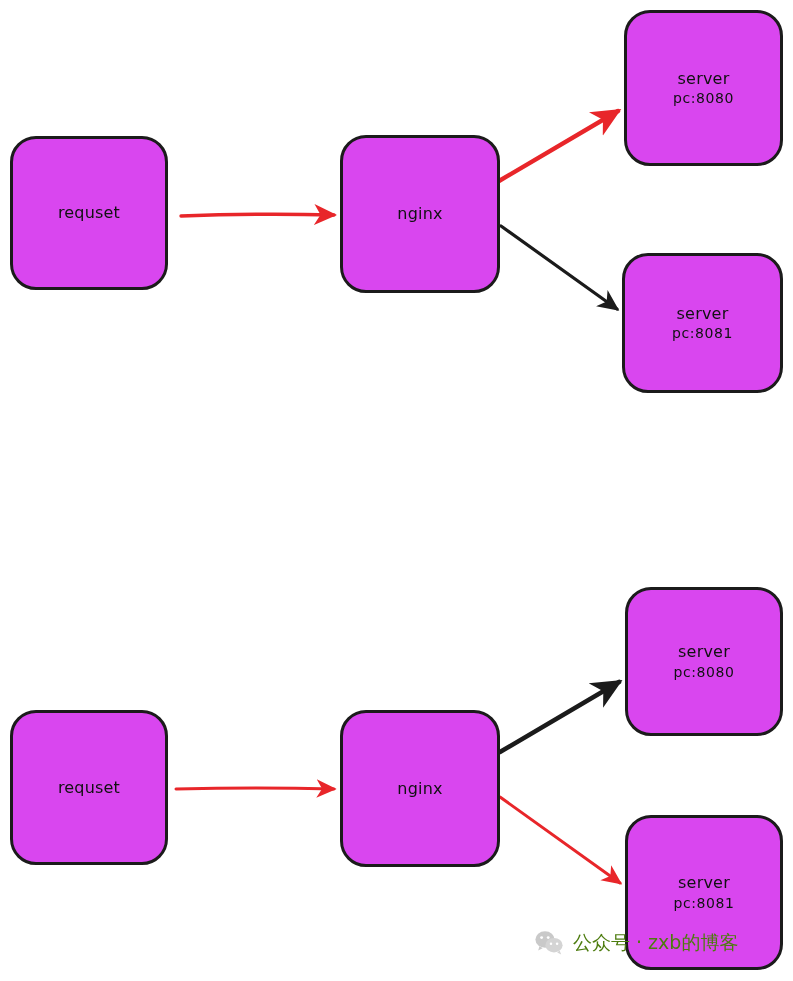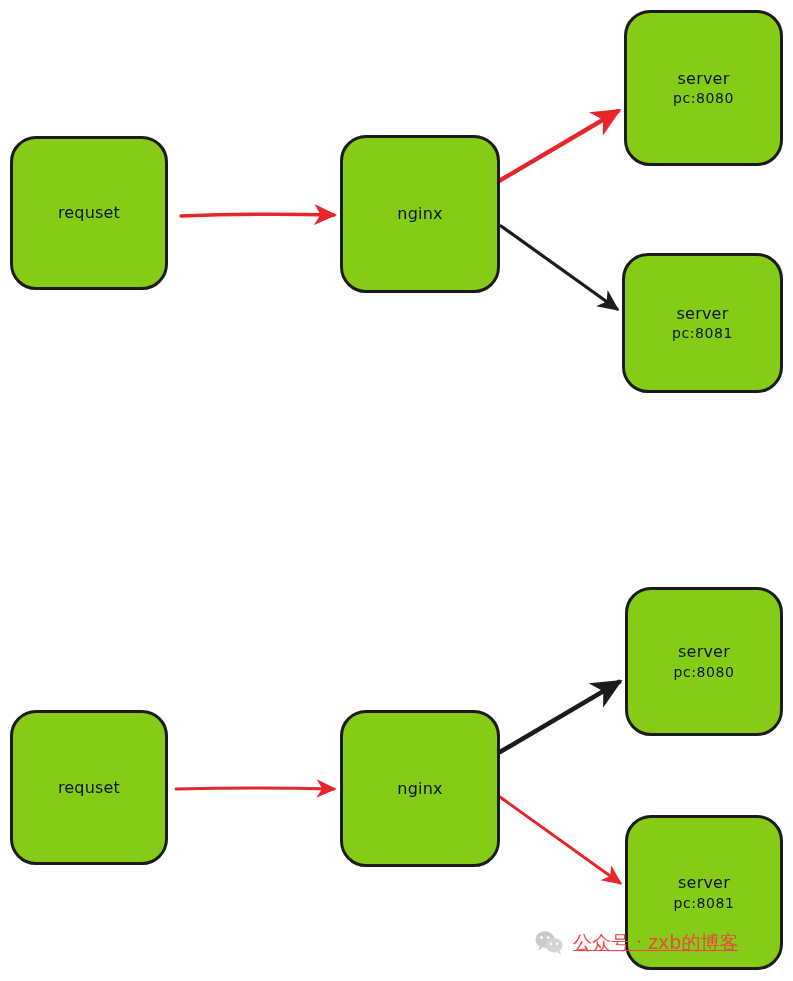--- a/index.html
+++ b/index.html
@@ -26,21 +26,21 @@
     height: 981px;
   }
   
   .node {
     position: absolute;
     box-sizing: border-box;
     display: flex;
     flex-direction: column;
     align-items: center;
     justify-content: center;
-    background: #84cc16;
+    background: #d946ef;
     border: 3px solid #1b1b1b;
     border-radius: 26px;
     color: #111111;
     text-align: center;
     line-height: 1.35;
     font-family: "DejaVu Sans", sans-serif;
     letter-spacing: 0.2px;
   }
   .node .line {
     display: block;
@@ -57,21 +57,21 @@
     display: flex;
     align-items: center;
     gap: 9px;
     color: #bdbdbd;
     font-size: 19px;
     font-family: "DejaVu Sans", sans-serif;
     user-select: none;
     pointer-events: none;
     white-space: nowrap;
   }
-  .watermark .wm-text { color: #ef4444; text-decoration: underline; }
+  .watermark .wm-text { color: #4d7c0f; }
   .wechat-icon { display: block; }
 </style>
 </head>
 <body>
 
 <div class="canvas">
 
   <svg class="diagram-svg" viewBox="0 0 793 981">
     <defs>
       <marker id="arrow-red" viewBox="0 0 12 12" refX="10" refY="6" markerWidth="7" markerHeight="7" orient="auto-start-reverse">

